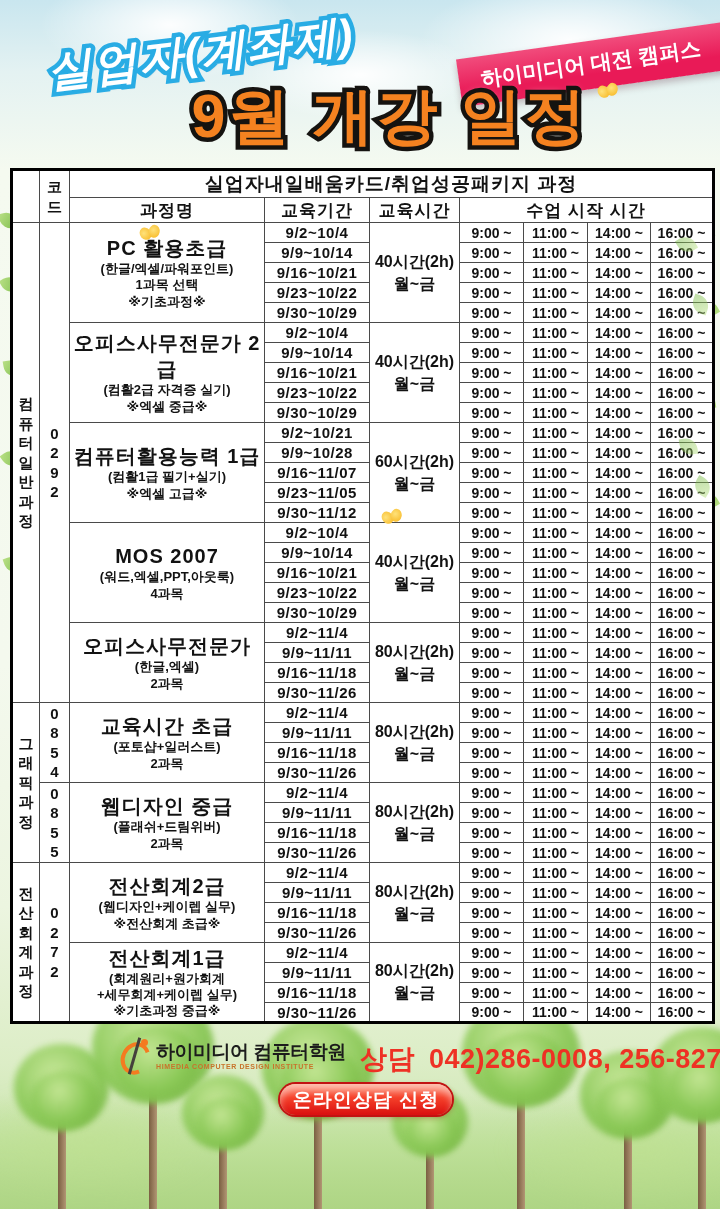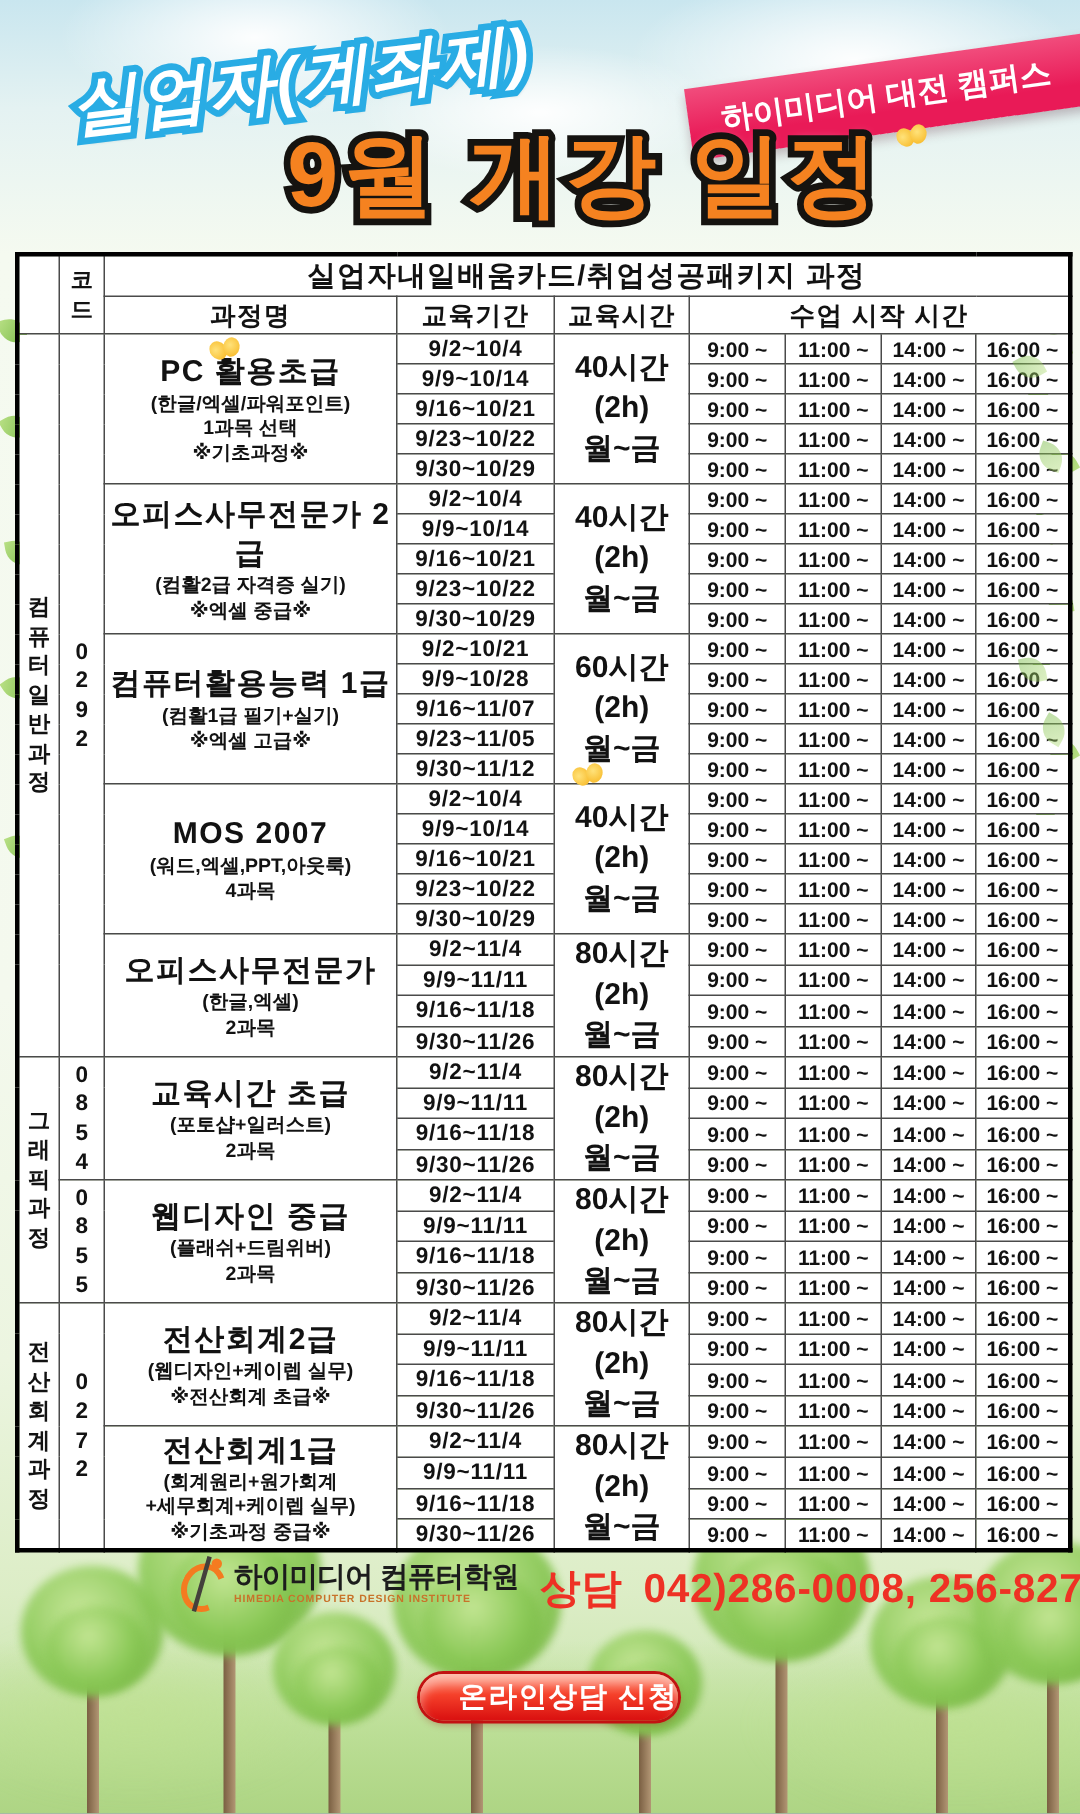--- a/index.html
+++ b/index.html
@@ -70,40 +70,40 @@
     background:#cbe7f3;color:#8d9599;font-weight:bold;font-size:15px;
     white-space:pre-line;line-height:1.3;border:2px solid #000;
   }
   td.code-cell{
     color:#7c8285;font-weight:bold;font-size:15px;white-space:pre-line;line-height:1.3;
   }
   td.name-cell{line-height:1.1;}
   .course-name{font-size:20px;font-weight:bold;letter-spacing:1px;line-height:1.3;}
   .course-detail{font-size:13px;font-weight:bold;line-height:1.25;}
   td.period-cell{font-size:15px;font-weight:bold;letter-spacing:0.5px;}
-  td.hours-cell{font-size:20px;font-weight:bold;line-height:1.35;}
+  td.hours-cell{font-size:16px;font-weight:bold;line-height:1.35;}
   td.time-cell{font-size:14px;font-weight:bold;}
   td.time-cell.hl{background:var(--highlight_gray,#d9d9d9);}
   td.time-cell.faded{color:#8f8f8f;background:rgba(255,255,255,.55);}
   tr.course-start td,tr.course-start th{border-top:2px solid #000;}
   
   #footer-logo{position:absolute;left:118px;top:1038px;z-index:2;display:flex;align-items:center;gap:6px;justify-content:center;}
   .logo-icon{position:relative;width:32px;height:36px;}
   .logo-icon .arc{position:absolute;left:3px;top:4px;width:21px;height:25px;
     border:4px solid #f47b20;border-radius:50%;border-right-color:transparent;transform:rotate(24deg);}
   .logo-icon .slash{position:absolute;left:15px;top:-1px;width:3px;height:38px;background:#44403c;transform:rotate(16deg);}
   .logo-icon .dot{position:absolute;right:2px;top:1px;width:7px;height:7px;background:#f47b20;border-radius:50%;}
   #logo-name{font-size:19px;font-weight:bold;color:#1c1c1c;letter-spacing:-0.5px;line-height:1;}
   #logo-sub{font-size:7px;font-weight:bold;color:#c8732a;letter-spacing:0.6px;margin-top:2px;}
   #phone{position:absolute;left:360px;top:1041px;z-index:2;color:var(--phone_red,#ee3124);
     font-size:27px;font-weight:bold;white-space:nowrap;letter-spacing:0.5px;}
   #phone .num{margin-left:14px;}
   #consult-button{
-    position:absolute;left:280px;top:1116px;width:172px;height:31px;z-index:2;
-    border-radius:17px;text-align:right;line-height:31px;cursor:pointer;
+    position:absolute;left:280px;top:1084px;width:172px;height:31px;z-index:2;
+    border-radius:17px;text-align:center;line-height:31px;cursor:pointer;
     color:#fff;font-size:19px;font-weight:bold;letter-spacing:1px;
     background:linear-gradient(180deg,#ff8f73 0%,#f5402a 45%,var(--button_red,#d90f0f) 100%);
     box-shadow:0 0 0 2px #c21212,0 2px 6px rgba(150,0,0,.4),inset 0 6px 7px rgba(255,255,255,.45);
   }
   
   #decor,#decor-top{position:absolute;inset:0;pointer-events:none;}
   .ground{position:absolute;left:0;right:0;bottom:0;height:115px;z-index:0;
     background:linear-gradient(180deg,rgba(190,224,150,0) 0%,rgba(186,222,146,.75) 45%,#aed584 100%);}
   .tree{position:absolute;z-index:1;}
   .crown{position:absolute;border-radius:50%;opacity:.92;filter:blur(3px);

